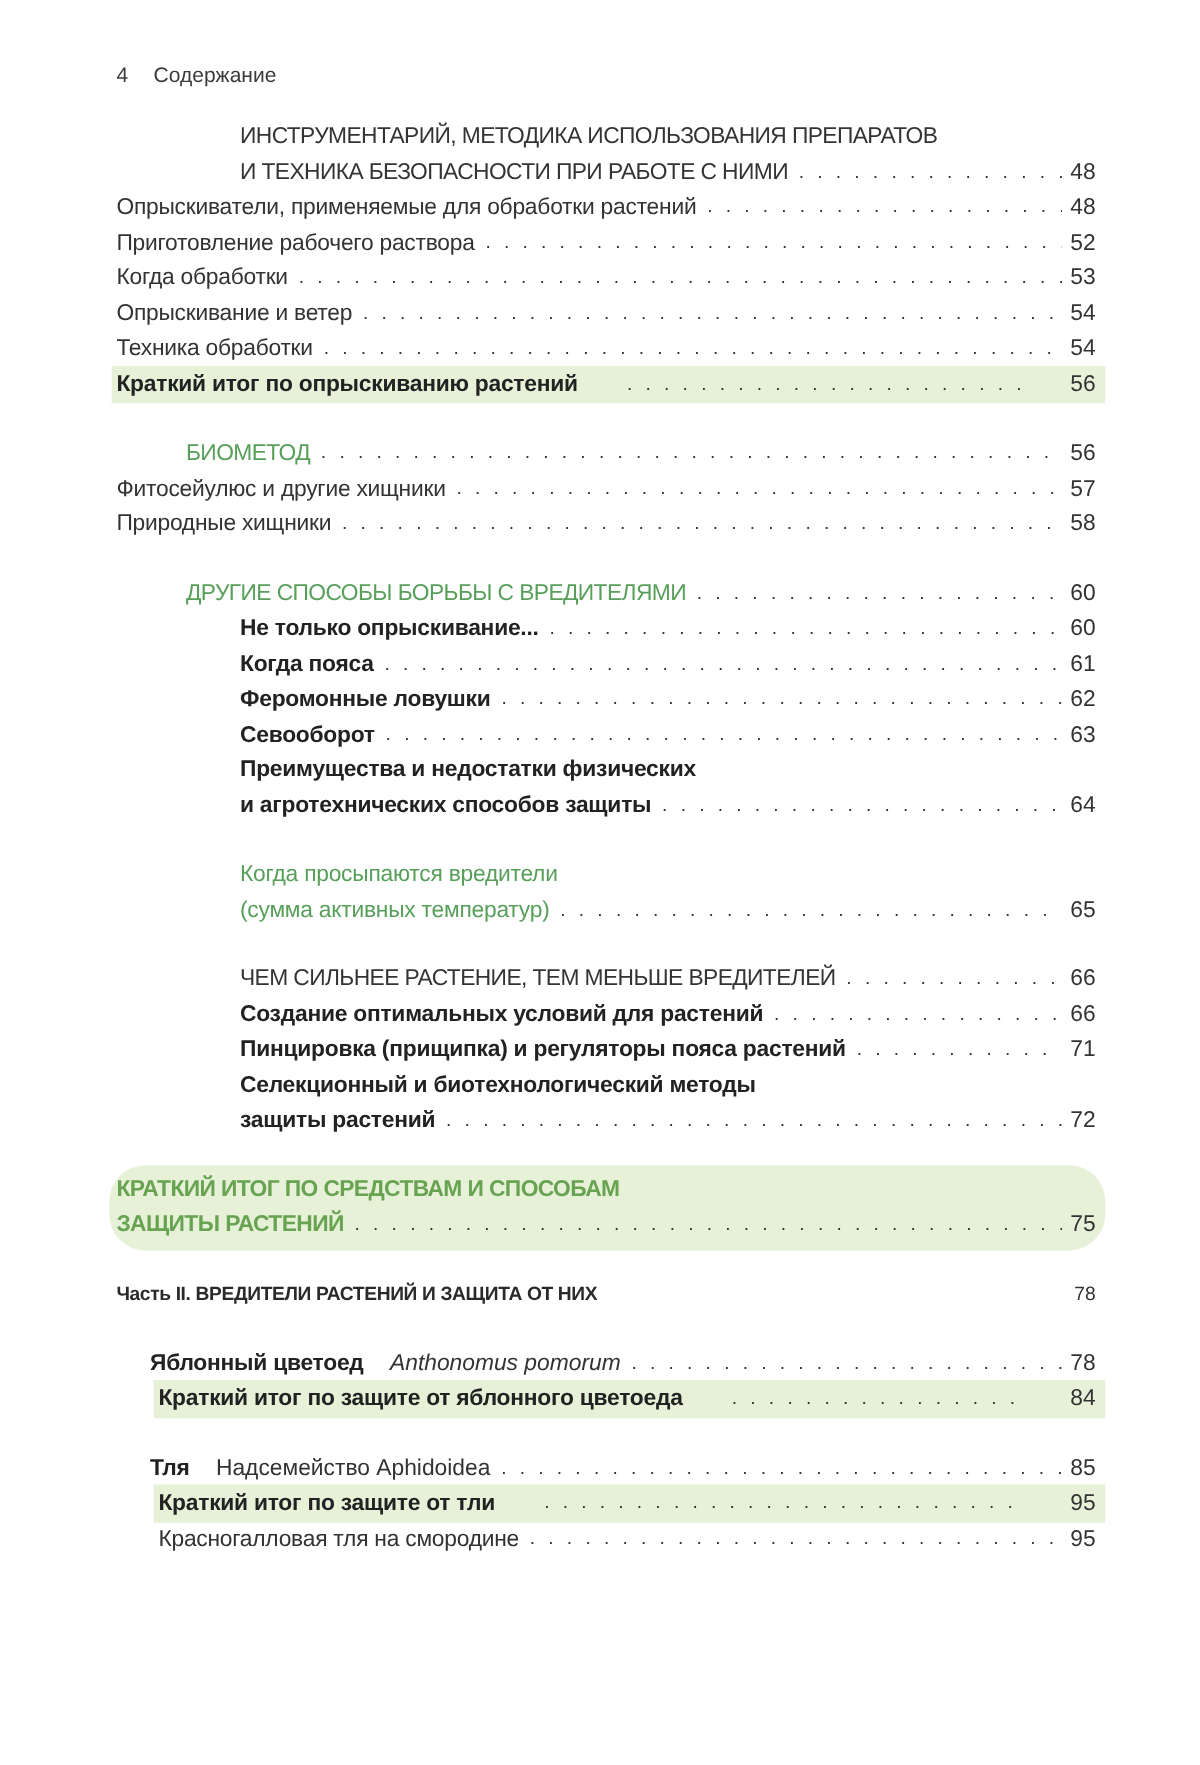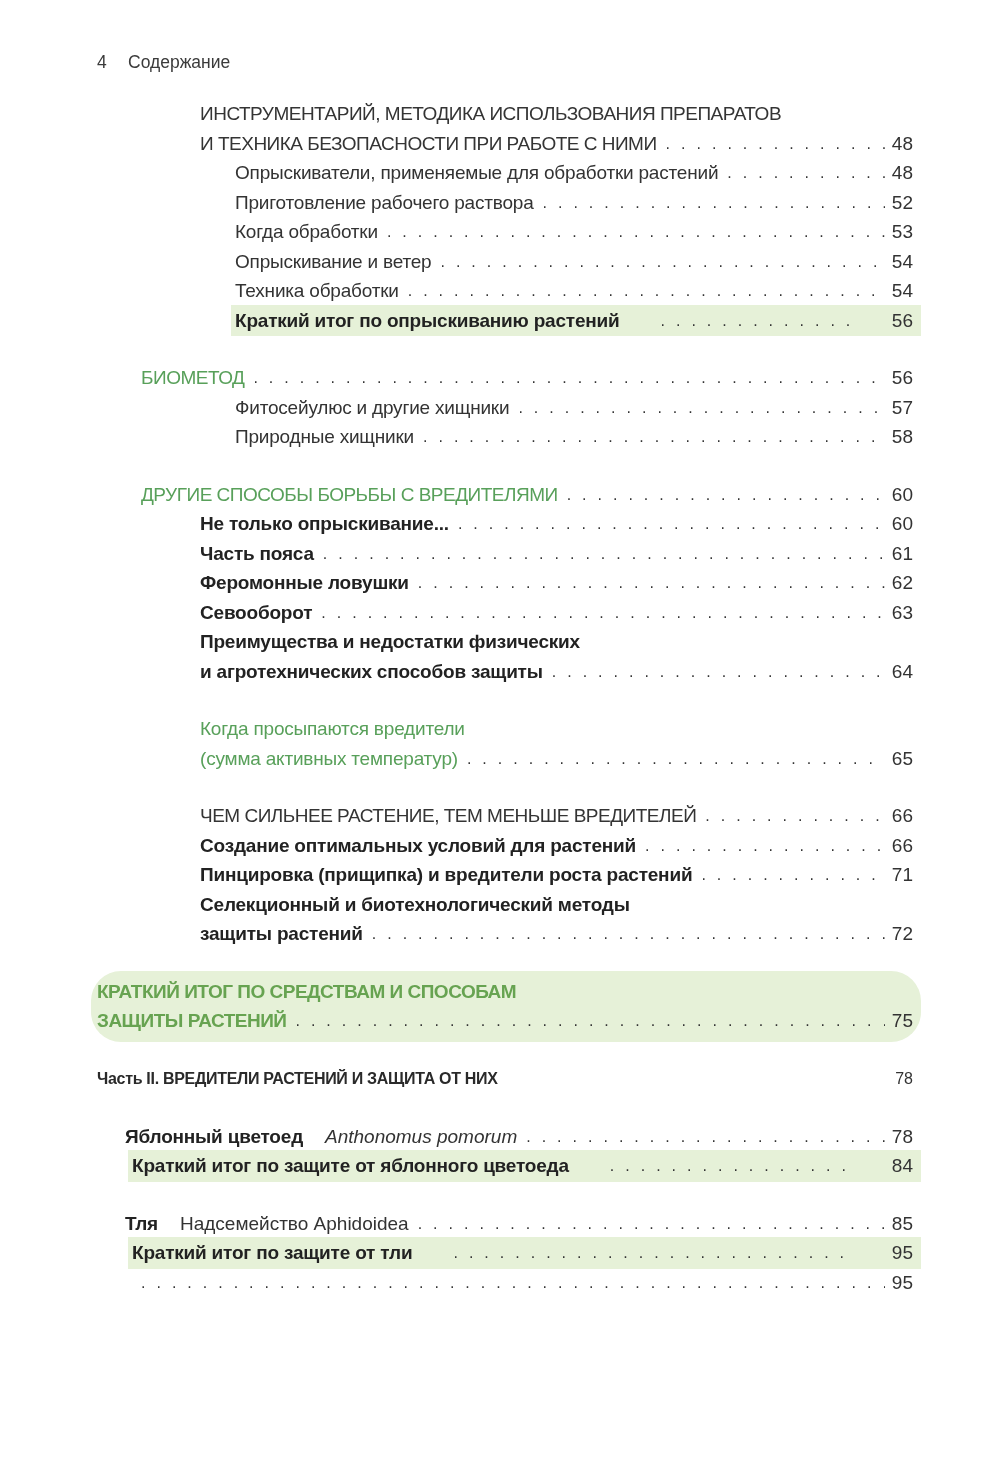--- a/index.html
+++ b/index.html
@@ -45,24 +45,24 @@
     letter-spacing:11px;margin-left:9px;margin-right:2px;
   }
   .spacer{flex:1 1 auto;}
   .page-num{
     min-width:26px;text-align:right;color:#333333;
     font-weight:400;font-style:normal;letter-spacing:0;
   }
   
   .ind-part   {margin-left:0;}
   .ind-pest   {margin-left:28px;border-radius:30px;}
-  .ind-gcaps  {margin-left:44px;}
+  .ind-gcaps  {margin-left:58px;}
   .ind-pestsub{margin-left:35px;}
   .ind-top    {margin-left:103px;}
-  .ind-sub    {margin-left:138px;}
+  .ind-sub    {}
   
   .st-caps  .label{letter-spacing:-0.5px;color:#343434;}
   .st-bold  .label{font-weight:700;color:var(--text-bold);}
   .st-gcaps .label{color:var(--green);letter-spacing:-0.5px;}
   .st-green .label{color:var(--green);}
   .st-bandgreen .label{font-weight:700;color:var(--band-green-text);letter-spacing:-0.5px;}
   .st-part{font-size:16px;line-height:30px;}
   .st-part .label{font-weight:700;color:#2a2a2a;letter-spacing:-0.3px;}
   .st-mixed .label{font-weight:700;color:var(--text-bold);}
   
@@ -175,21 +175,21 @@
         </div>
         <div class="row ind-top st-bold">
           <div class="line">
             <span class="label">Не только опрыскивание...</span>
             <span class="dots">......................................................................</span>
             <span class="page-num">60</span>
           </div>
         </div>
         <div class="row ind-top st-bold">
           <div class="line">
-            <span class="label">Часть пояса</span>
+            <span class="label">Когда пояса</span>
             <span class="dots">......................................................................</span>
             <span class="page-num">61</span>
           </div>
         </div>
         <div class="row ind-top st-bold">
           <div class="line">
             <span class="label">Феромонные ловушки</span>
             <span class="dots">......................................................................</span>
             <span class="page-num">62</span>
           </div>
@@ -234,21 +234,21 @@
         </div>
         <div class="row ind-top st-bold">
           <div class="line">
             <span class="label">Создание оптимальных условий для растений</span>
             <span class="dots">......................................................................</span>
             <span class="page-num">66</span>
           </div>
         </div>
         <div class="row ind-top st-bold">
           <div class="line">
-            <span class="label">Пинцировка (прищипка) и вредители роста растений</span>
+            <span class="label">Пинцировка (прищипка) и регуляторы пояса растений</span>
             <span class="dots">......................................................................</span>
             <span class="page-num">71</span>
           </div>
         </div>
         <div class="row ind-top st-bold">
           <div class="line">
             <span class="label">Селекционный и биотехнологический методы</span>
           </div>
           <div class="line">
             <span class="label">защиты растений</span>
@@ -306,19 +306,20 @@
         </div>
         <div class="row ind-pestsub st-bold hl">
           <div class="line">
             <span class="label">Краткий итог по защите от тли</span>
             <span class="dots">......................................................................</span>
             <span class="page-num">95</span>
           </div>
         </div>
         <div class="row ind-pestsub st-plain">
           <div class="line">
+            <span class="label">Красногалловая тля на смородине</span>
             <span class="dots">......................................................................</span>
             <span class="page-num">95</span>
           </div>
         </div>
       </div>
     </div>
 </div>
 
 </body></html>

